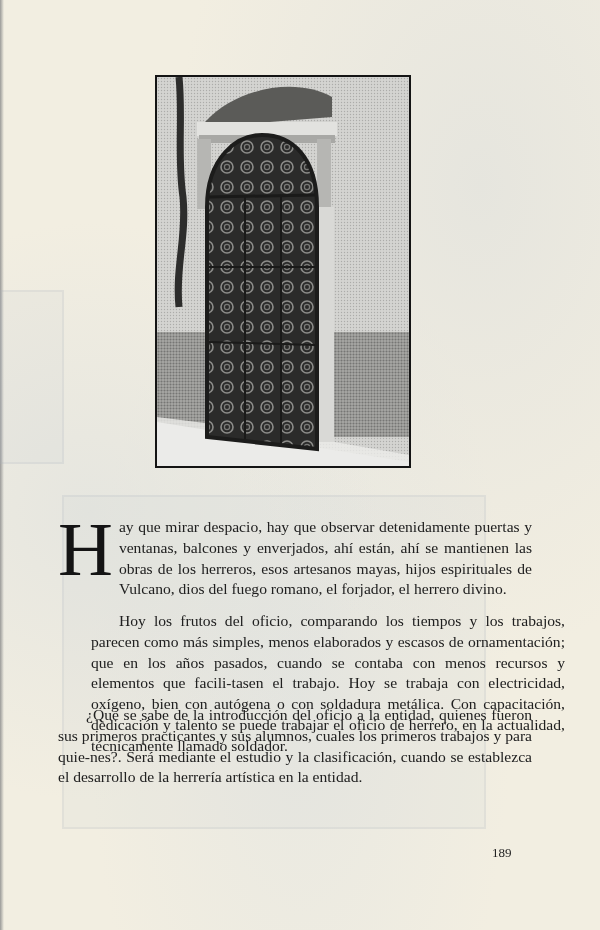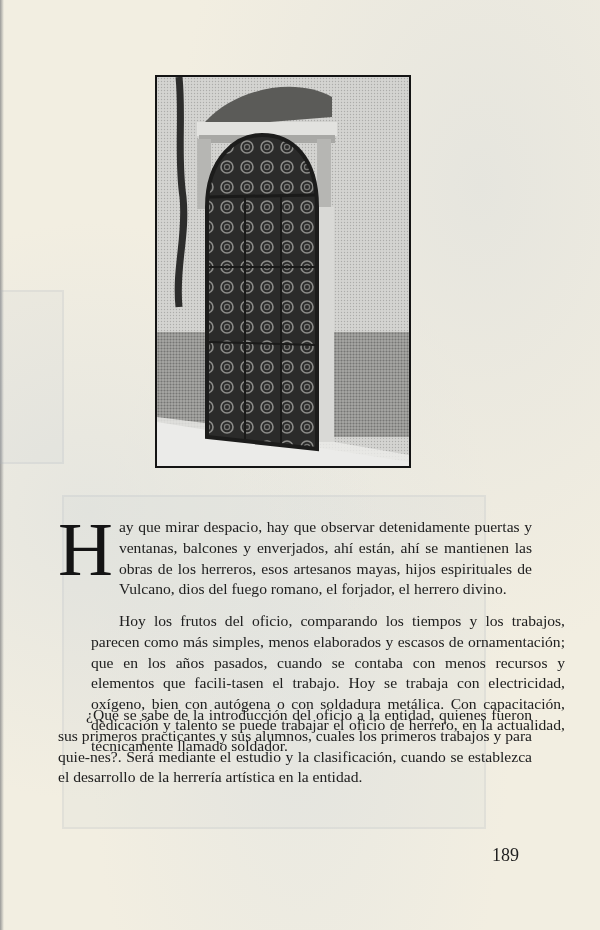--- a/index.html
+++ b/index.html
@@ -68,21 +68,21 @@
       line-height: 58px;
       height: 60px;
       margin: 3px 6px 0 0;
       color: #141414;
       font-family: "Liberation Serif", serif;
     }
     .page-number {
       position: absolute;
       left: 492px;
       top: 845px;
-      font-size: 18px;
+      font-size: 13px;
       color: #1e1e1e;
     }
   </style>
 </head>
 <body>
 
 <div class="page">
   <div class="left-edge"></div>
 
   <div class="ghost-box" style="left:62px; top:495px; width:420px; height:330px;"></div>

